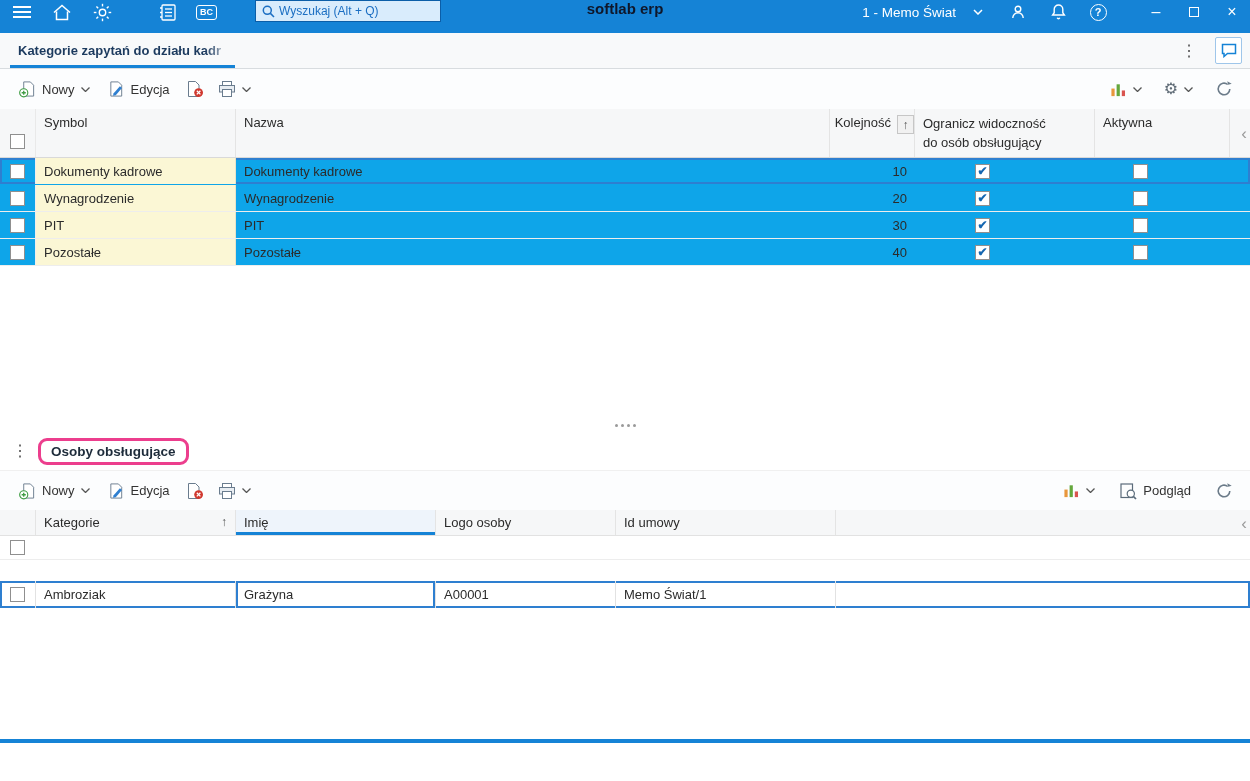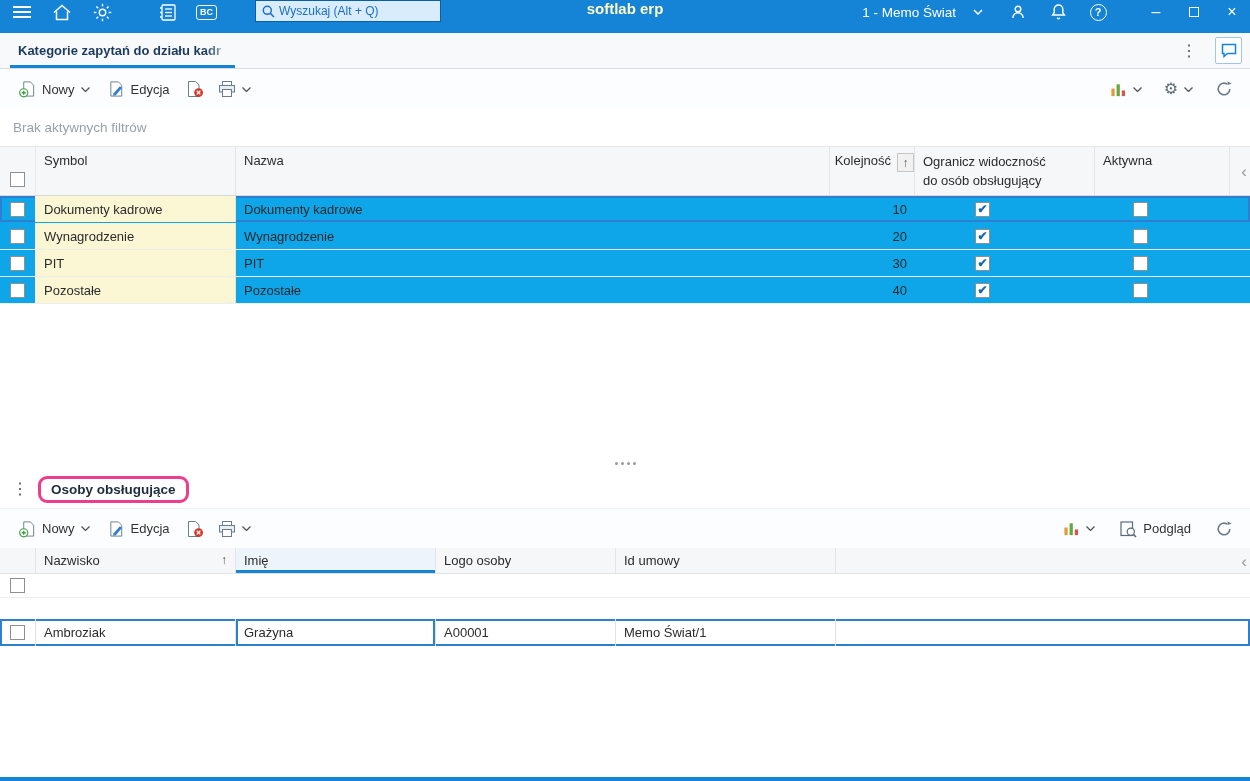--- a/index.html
+++ b/index.html
@@ -11,21 +11,21 @@
   }
   
   .topbar { height:33px; background:#1583d6; display:flex; align-items:flex-start; padding:0 10px; position:relative; flex:none; }
   .tb-icon { display:inline-flex; align-items:center; justify-content:center; width:24px; height:24px; cursor:pointer; }
   .tb-left { display:flex; align-items:center; gap:16px; }
   .tb-gap { margin-left:26px; }
   .tb-bc { border:1.4px solid #fff; border-radius:3px; color:#fff; font-size:9px; font-weight:bold; padding:2px 3px; line-height:1; }
   .searchbox { margin-left:38px; width:186px; height:22px; background:#d9ecfc; border:1px solid #0b5ea8; display:flex; align-items:center; gap:4px; padding:0 6px; }
   .searchbox input { border:none; background:transparent; outline:none; font:12px "Liberation Sans",sans-serif; color:#1b6ec2; width:100%; }
   .searchbox input::placeholder { color:#1b6ec2; opacity:1; }
-  .tb-title { position:absolute; left:50%; transform:translateX(-50%); color:#fef9c3; font-size:15px; font-weight:600; }
+  .tb-title { position:absolute; left:50%; transform:translateX(-50%); color:#0f172a; font-size:15px; font-weight:600; }
   .tb-right { margin-left:auto; display:flex; align-items:center; gap:16px; color:#fff; }
   .tb-company { font-size:13.5px; cursor:pointer; margin-right:-6px; }
   .winbtns { display:flex; align-items:center; gap:22px; margin-left:22px; }
   .winbtn { color:#fff; font-size:16px; line-height:1; cursor:pointer; display:inline-flex; align-items:center; justify-content:center; width:16px; height:16px; }
   .maxrect { width:10px; height:10px; border:1.4px solid #fff; display:inline-block; }
   .helpcirc { width:17px; height:17px; border:1.4px solid #fff; border-radius:50%; display:inline-flex; align-items:center; justify-content:center; font-size:11px; font-weight:bold; color:#fff; }
   
   .tabbar { height:36px; background:#f8f9fa; border-bottom:1px solid #d8dcdf; display:flex; align-items:stretch; padding-left:10px; flex:none; }
   .tab { position:relative; display:flex; align-items:center; padding:0 14px 0 8px; max-width:228px; cursor:pointer; }
   .tab-label { font-weight:600; color:#1c3a5e; white-space:nowrap; overflow:hidden; max-width:206px; display:inline-block; }
@@ -284,23 +284,20 @@
         <span>
           <svg width="18" height="18" viewBox="0 0 18 18" fill="none" stroke="#6b7b89" stroke-width="1.6">
               <path d="M14.8 9 a5.8 5.8 0 1 1 -2.1 -4.5"></path>
               <path d="M12.2 1.2 l1 3.6 3.5 -1.1" fill="#6b7b89" stroke="none"></path>
             </svg>
         </span>
       </button>
     </div>
   </div>
 
-  <div class="filterbar">
-    <span class="filter-text">Brak aktywnych filtrów</span>
-  </div>
 
   <div class="grid1">
     <div class="g1-header">
       <div class="c-check">
         <span class="cb"></span>
       </div>
       <div class="hc c-symbol"><span>Symbol</span></div>
       <div class="hc c-nazwa"><span>Nazwa</span></div>
       <div class="hc c-kolej">
         <span>Kolejność</span>
@@ -474,21 +471,21 @@
             </svg>
         </span>
       </button>
     </div>
   </div>
 
   <div class="grid2">
     <div class="g2-labels">
       <div class="hc c-check"></div>
       <div class="hc g2-nazwisko">
-        <span>Nazwisko</span>
+        <span>Kategorie</span>
         <span class="sortplain">↑</span>
       </div>
       <div class="hc g2-imie active-col">
         <span>Imię</span>
       </div>
       <div class="hc g2-logo">
         <span>Logo osoby</span>
       </div>
       <div class="hc g2-id">
         <span>Id umowy</span>

